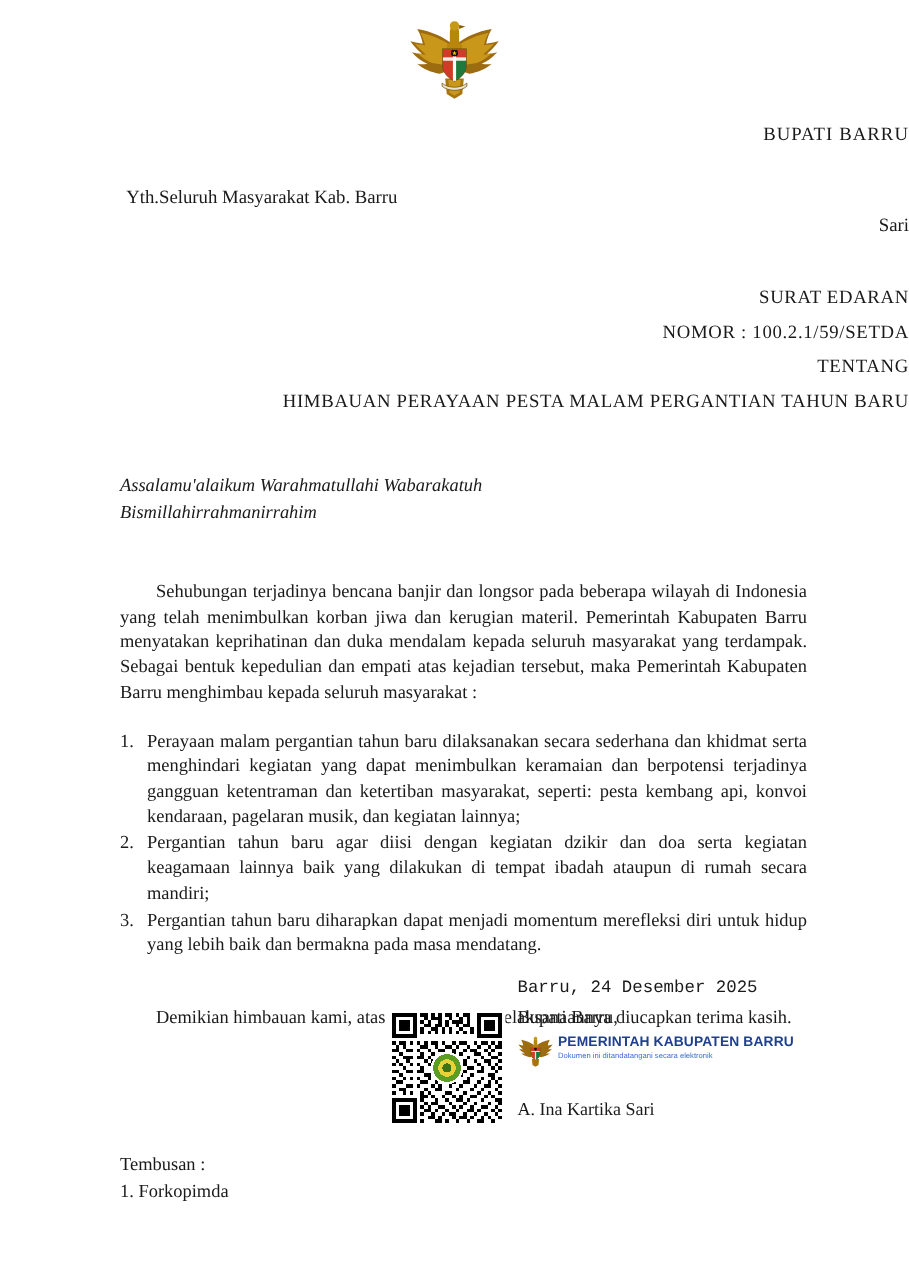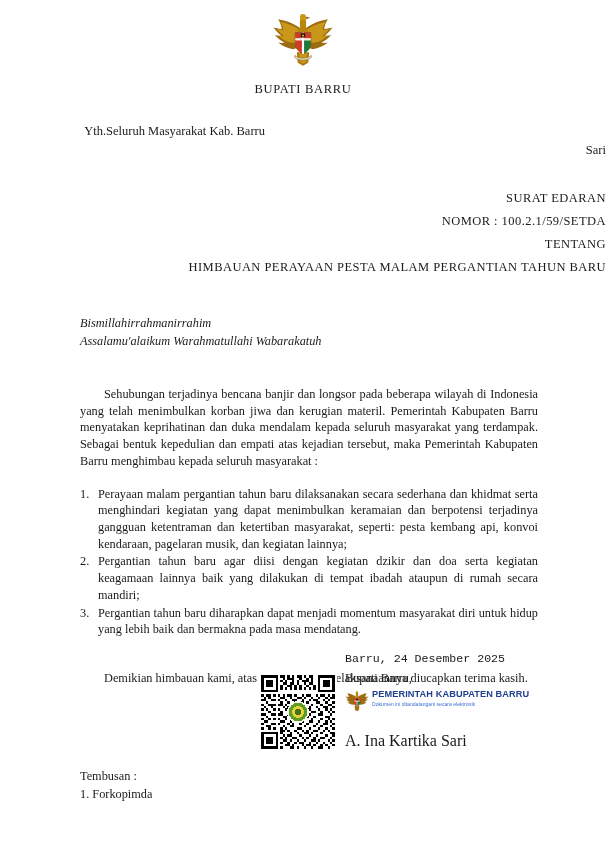--- a/index.html
+++ b/index.html
@@ -24,21 +24,21 @@
     padding-top: 12px;
     display: flex;
     justify-content: center;
   }
   .emblem {
     width: 62px;
     height: 60px;
     display: block;
   }
   .kop-title {
-    text-align: center;
+    text-align: right;
     font-size: 12.5px;
     letter-spacing: 0.7px;
     margin-top: 10px;
     font-weight: normal;
   }
 
   
   .addressee {
     margin-top: 25px;
     padding-left: 72px;
@@ -167,21 +167,21 @@
   }
   .estamp-sub {
     font-family: "Liberation Sans", sans-serif;
     font-size: 5.1px;
     color: #3b6fd4;
     white-space: nowrap;
     margin-top: 2px;
   }
   .sign-name {
     margin-top: 14px;
-    font-size: 16px;
+    font-size: 12px;
   }
 
   
   .qr-wrap {
     position: absolute;
     left: 259px;
     top: 673px;
     width: 78px;
     height: 78px;
   }
@@ -247,30 +247,30 @@
   <div class="title-block">
     <div>SURAT EDARAN</div>
     <div>NOMOR : 100.2.1/59/SETDA</div>
     <div>TENTANG</div>
     <div>HIMBAUAN PERAYAAN PESTA MALAM PERGANTIAN TAHUN BARU</div>
   </div>
 
   <div class="body-area">
 
     <div class="salam">
+      <div>Assalamu'alaikum Warahmatullahi Wabarakatuh</div>
       <div>Bismillahirrahmanirrahim</div>
-      <div>Assalamu'alaikum Warahmatullahi Wabarakatuh</div>
     </div>
 
     <div class="para para-indent">Sehubungan terjadinya bencana banjir dan longsor pada beberapa wilayah di Indonesia yang telah menimbulkan korban jiwa dan kerugian materil. Pemerintah Kabupaten Barru menyatakan keprihatinan dan duka mendalam kepada seluruh masyarakat yang terdampak. Sebagai bentuk kepedulian dan empati atas kejadian tersebut, maka Pemerintah Kabupaten Barru menghimbau kepada seluruh masyarakat :</div>
 
     <ol class="points">
       <li>Perayaan malam pergantian tahun baru dilaksanakan secara sederhana dan khidmat serta menghindari kegiatan yang dapat menimbulkan keramaian dan berpotensi terjadinya gangguan ketentraman dan ketertiban masyarakat, seperti: pesta kembang api, konvoi kendaraan, pagelaran musik, dan kegiatan lainnya;</li>
       <li>Pergantian tahun baru agar diisi dengan kegiatan dzikir dan doa serta kegiatan keagamaan lainnya baik yang dilakukan di tempat ibadah ataupun di rumah secara mandiri;</li>
-      <li>Pergantian tahun baru diharapkan dapat menjadi momentum masyarakat diri untuk hidup yang lebih baik dan bermakna pada masa mendatang.</li>
+      <li>Pergantian tahun baru diharapkan dapat menjadi momentum merefleksi diri untuk hidup yang lebih baik dan bermakna pada masa mendatang.</li>
     </ol>
 
     <div class="closing">Demikian himbauan kami, atas perhatian dan pelaksanaannya diucapkan terima kasih.</div>
   </div>
 
   <div class="qr-wrap">
     <svg viewBox="0 0 33 33" shape-rendering="crispEdges" width="78" height="78">
       <rect width="33" height="33" fill="#ffffff"></rect>
       <g fill="#000000">
 

